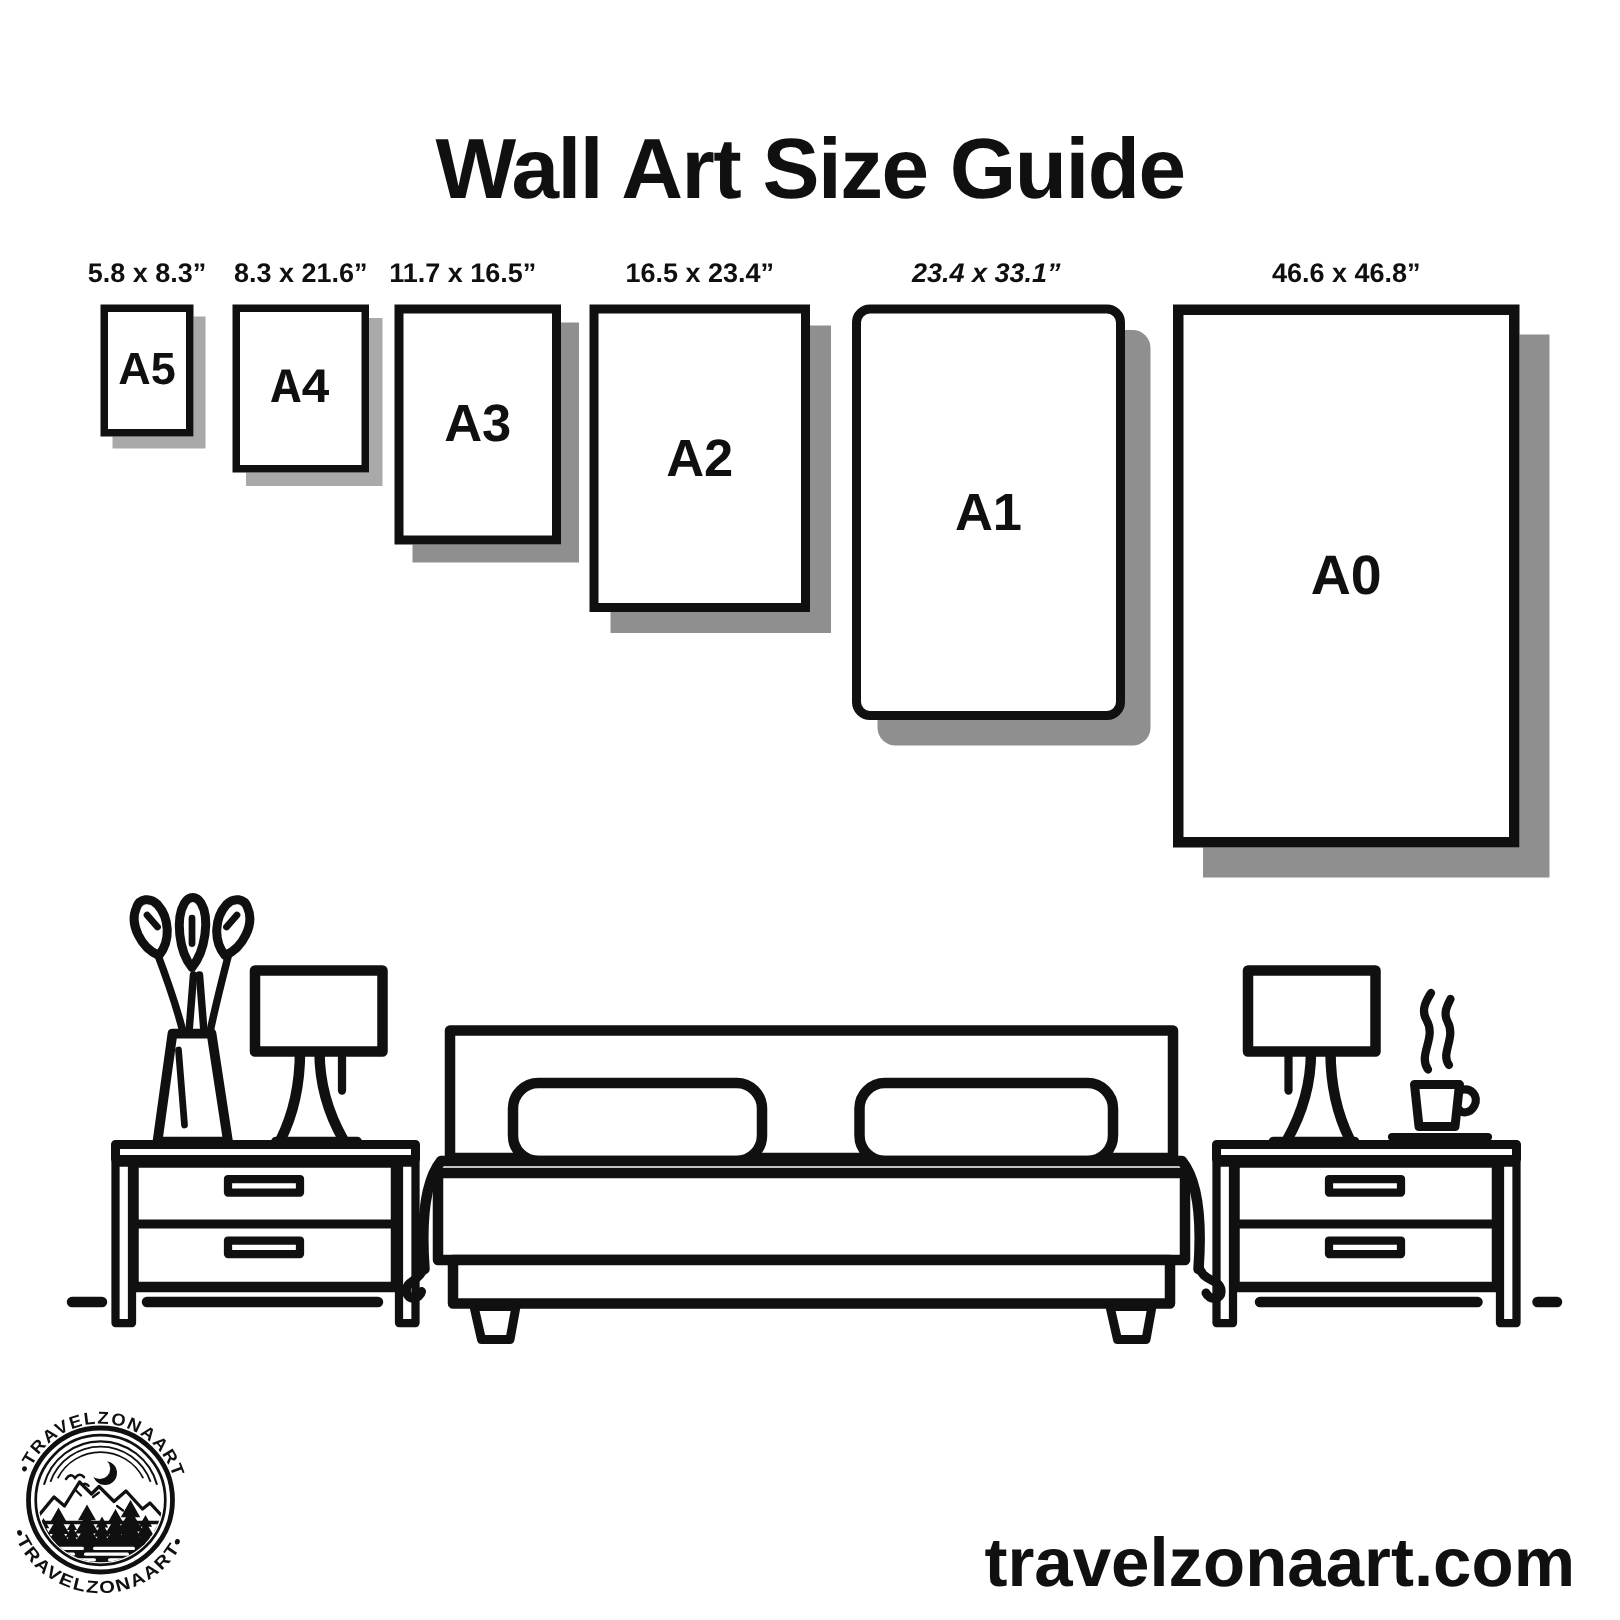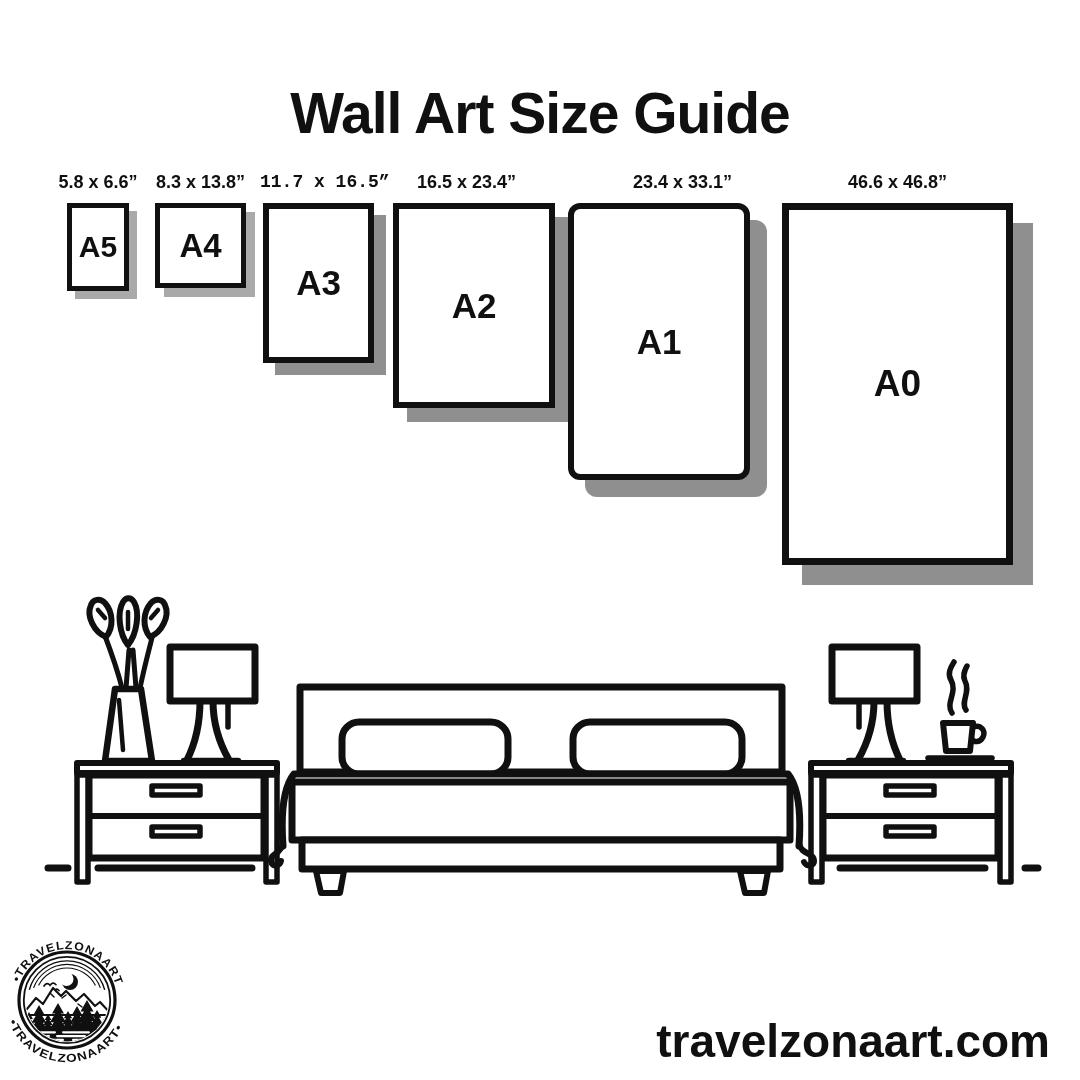--- a/index.html
+++ b/index.html
@@ -12,53 +12,53 @@
   .title{
     position:absolute;left:0;right:0;top:42px;text-align:center;
     font-size:57px;font-weight:bold;letter-spacing:-1px;white-space:nowrap;
   }
   .dim{
     position:absolute;top:172px;font-size:18px;font-weight:bold;
     text-align:center;white-space:nowrap;
   }
   .dim-a5{left:37px;width:122px;}
   .dim-a4{left:140px;width:121px;}
-  .dim-a3{left:260px;width:121px;font-family:Liberation Mono, monospace;}
+  .dim-a3{left:248px;width:121px;}
   .dim-a2{left:406px;width:121px;}
-  .dim-a1{left:622px;width:121px;}
+  .dim-a1{left:597px;width:121px;font-style:italic;}
   .dim-a0{left:837px;width:121px;}
   .box{
     position:absolute;box-sizing:border-box;background:var(--paper);
     border:6px solid var(--ink);display:flex;align-items:center;justify-content:center;
     font-weight:bold;
   }
   .box-a5{left:67px;top:203px;width:62px;height:88px;border-width:5px;box-shadow:8px 8px 0 var(--shadow-light);font-size:30px;}
-  .box-a4{left:155px;top:203px;width:91px;height:85px;border-width:5px;box-shadow:9px 9px 0 var(--shadow-light);font-size:33px;}
+  .box-a4{left:155px;top:203px;width:91px;height:112px;border-width:5px;box-shadow:9px 9px 0 var(--shadow-light);font-size:33px;font-family:Liberation Mono, monospace;}
   .box-a3{left:263px;top:203px;width:111px;height:160px;box-shadow:12px 12px 0 var(--shadow);font-size:35px;text-align:center;}
-  .box-a2{left:393px;top:203px;width:162px;height:205px;box-shadow:14px 14px 0 var(--shadow);font-size:35px;}
+  .box-a2{left:393px;top:203px;width:147px;height:205px;box-shadow:14px 14px 0 var(--shadow);font-size:35px;}
   .box-a1{left:568px;top:203px;width:182px;height:277px;box-shadow:17px 17px 0 var(--shadow);font-size:35px;border-radius:12px;}
   .box-a0{left:782px;top:203px;width:231px;height:362px;border-width:7px;box-shadow:20px 20px 0 var(--shadow);font-size:37px;}
   .scene{position:absolute;left:0;top:580px;width:1080px;height:330px;}
   .logo{position:absolute;left:0;top:925px;width:140px;height:150px;}
   .logo text{
     font-family:"Liberation Sans",sans-serif;font-weight:bold;
     font-size:11.5px;letter-spacing:1px;fill:var(--ink);
   }
   .site{
     position:absolute;top:1014px;right:30px;font-size:46px;font-weight:bold;
     letter-spacing:0;white-space:nowrap;
   }
 </style>
 </head>
 <body>
 
 <h1 class="title">Wall Art Size Guide</h1>
 
-<div class="dim dim-a5">5.8 x 6.6”</div>
-<div class="dim dim-a4">8.3 x 13.8”</div>
+<div class="dim dim-a5">5.8 x 8.3”</div>
+<div class="dim dim-a4">8.3 x 21.6”</div>
 <div class="dim dim-a3">11.7 x 16.5”</div>
 <div class="dim dim-a2">16.5 x 23.4”</div>
 <div class="dim dim-a1">23.4 x 33.1”</div>
 <div class="dim dim-a0">46.6 x 46.8”</div>
 
 <div class="box box-a5">
     <span>A5</span>
   </div>
 <div class="box box-a4">
     <span>A4</span>

